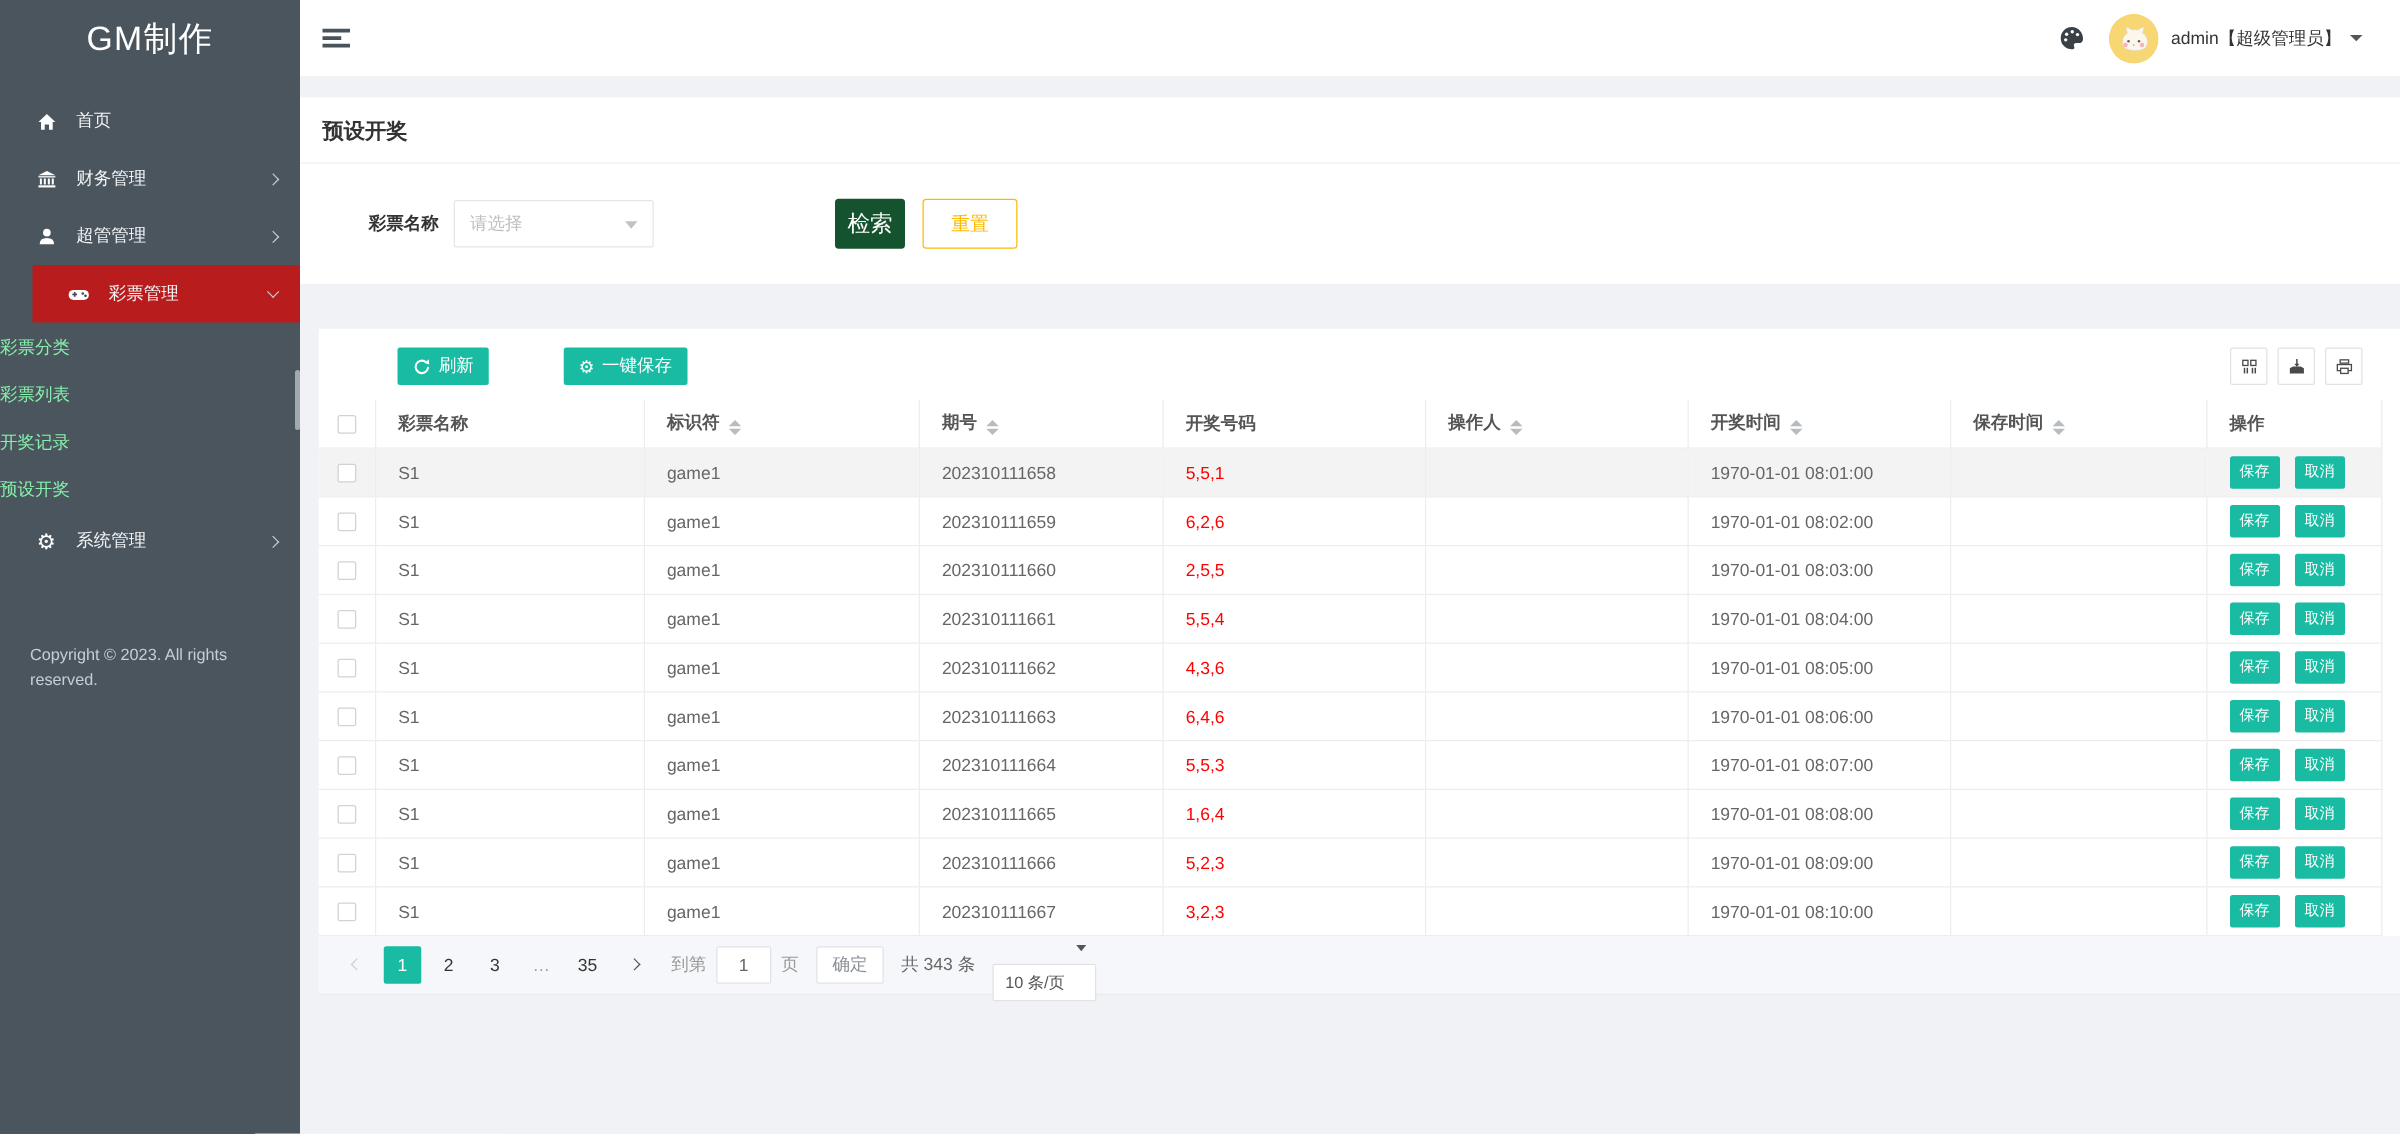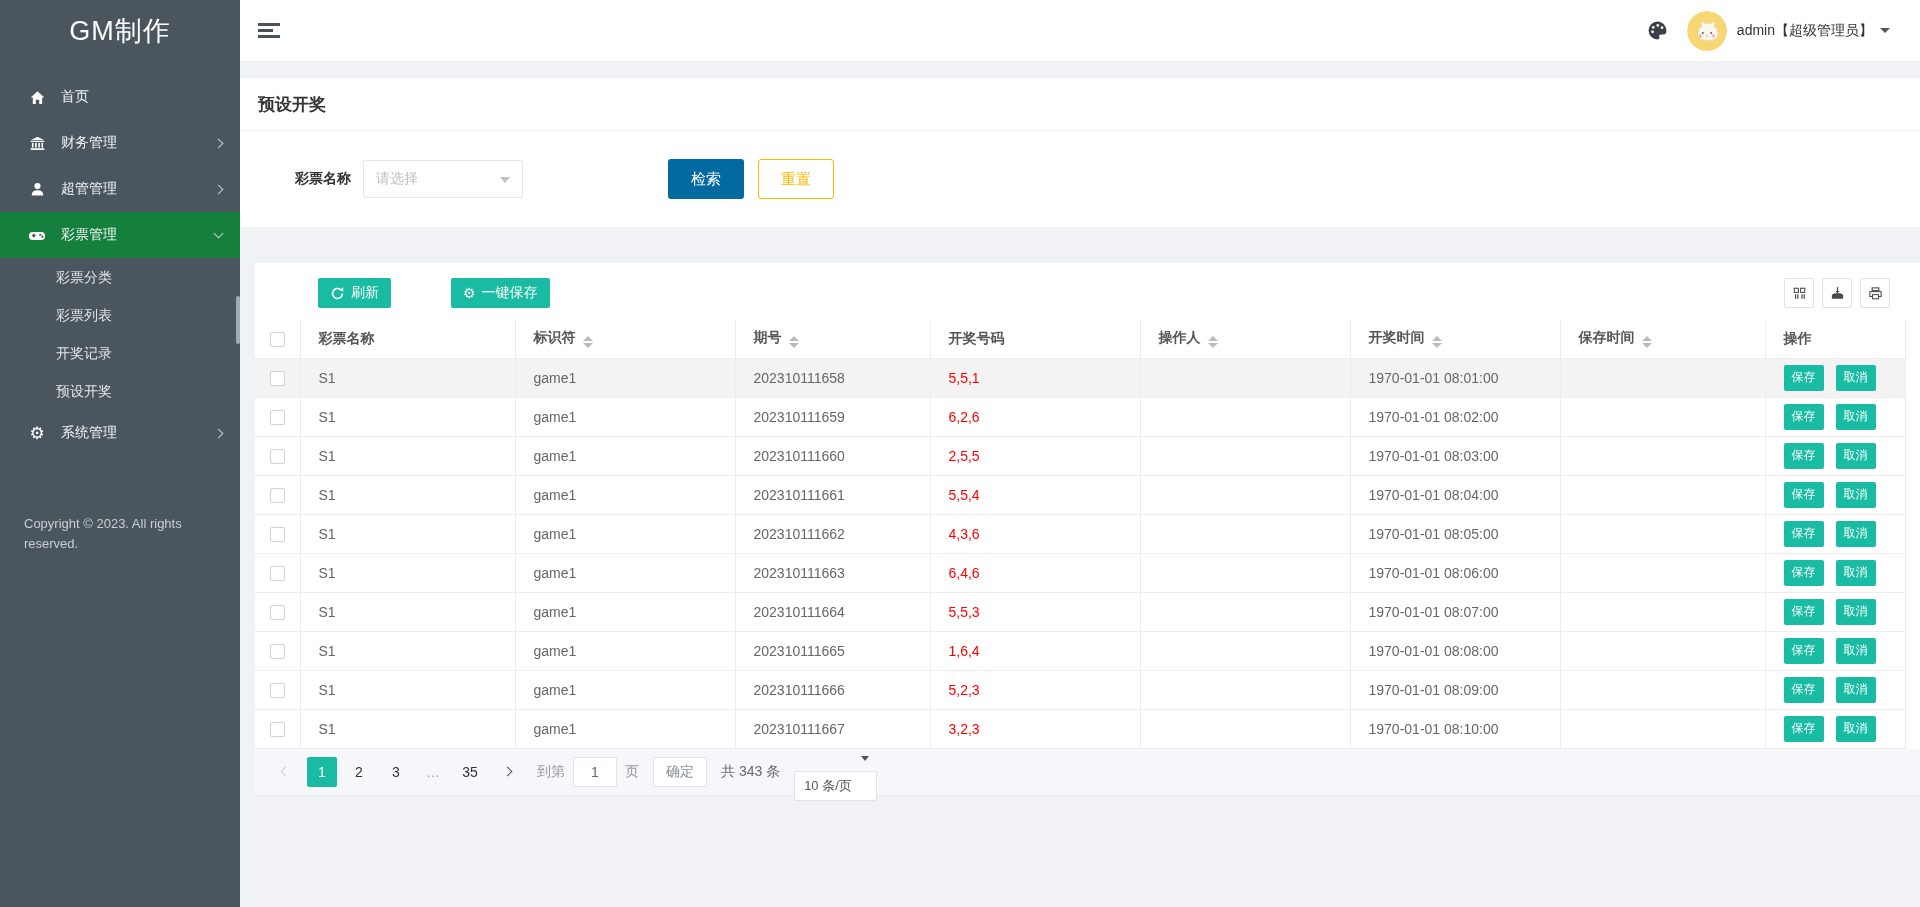--- a/index.html
+++ b/index.html
@@ -6,27 +6,27 @@
   html,body { width:1920px; height:907px; overflow:hidden;
     font-family:"Liberation Sans","DejaVu Sans",sans-serif; font-size:14px; color:#333; }
   body { display:flex; background:#F0F2F5; }
 
   
   .sidebar { position:relative; width:240px; height:907px; background:#4A555E; flex:0 0 240px; color:#fff; }
   .logo { height:62px; display:flex; align-items:center; justify-content:center;
           font-size:27px; font-weight:500; letter-spacing:1px; color:#fff; }
   .nav { margin-top:12px; }
   .nav-item { height:46px; display:flex; align-items:center; padding:0 18px 0 28px; cursor:pointer; color:#F2F4F5; }
-  .nav-item.active { background:#15803d; }
+  .nav-item.active { background:#b91c1c;margin-left:26px; }
   .nav-item .ni { width:18px; height:18px; margin-right:15px; display:flex; align-items:center; justify-content:center; }
   .nav-item .lbl { flex:1; font-size:14px; }
   .chev { width:7px; height:7px; border-right:1.6px solid #C7CCD1; border-bottom:1.6px solid #C7CCD1; }
   .chev.r { transform:rotate(-45deg); }
   .chev.d { transform:rotate(45deg); margin-top:-3px; }
-  .submenu .sub-item { height:38px; line-height:38px; padding-left:56px; font-size:14px; color:#e5e5e5; cursor:pointer; }
+  .submenu .sub-item { height:38px; line-height:38px; font-size:14px; color:#86efac; cursor:pointer; }
   .copyright { margin-top:58px; padding:0 24px; font-size:13px; line-height:20px; color:#C9CED3; }
   .side-scroll { position:absolute; right:0; top:296px; width:4px; height:48px; background:#A2AAB1; border-radius:2px; }
   .gear-glyph { font-size:17px; line-height:1; color:#fff; }
 
   
   .main { flex:1; display:flex; flex-direction:column; height:907px; overflow:hidden; }
   .topbar { height:62px; background:#fff; border-bottom:1px solid #EDEFF2; display:flex; align-items:center;
             justify-content:space-between; padding:0 30px 0 18px; flex:0 0 62px; }
   .burger { width:22px; cursor:pointer; }
   .burger div { height:2.5px; background:#4A525A; margin:3.5px 0; }
@@ -44,21 +44,21 @@
   .page-title-row { height:53px; display:flex; align-items:center; padding-left:18px;
                     border-bottom:1px solid #F0F0F0; font-size:17px; font-weight:600; color:#333; }
   .filter-row { height:96px; display:flex; align-items:center; padding-left:55px; }
   .filter-label { font-weight:600; color:#333; margin-right:12px; }
   .select-box { position:relative; width:160px; height:38px; border:1px solid #E6E6E6; border-radius:2px;
                 background:#fff; display:flex; align-items:center; padding:0 30px 0 12px; color:#BFBFBF; cursor:pointer; }
   .select-box .sel-caret { position:absolute; right:12px; top:16px; width:0; height:0;
                 border-left:5px solid transparent; border-right:5px solid transparent; border-top:6px solid #C2C2C2; }
   .btn { display:inline-flex; align-items:center; justify-content:center; border:none; border-radius:3px;
          cursor:pointer; font-family:inherit; }
-  .btn-search { width:76px; height:40px; background:#0369a1; color:#fff; font-size:15px; margin-left:145px; }
+  .btn-search { width:56px; height:40px; background:#14532d; color:#fff; font-size:18px; margin-left:145px; }
   .btn-reset  { width:76px; height:40px; background:#fff; border:1px solid #FFB800; color:#FFB800; font-size:15px; margin-left:14px; }
 
   
   .card { background:#fff; margin:36px 0 0 15px; height:532px; }
   .card-toolbar { padding:15px 30px 0 15px; display:flex; align-items:flex-start; }
   .btn-teal { height:30px; background:#19BCA3; color:#fff; font-size:14px; padding:0 12px; border-radius:2px; margin-right:12px;margin-left:48px; }
   .btn-teal .bi { margin-right:6px; display:inline-flex; align-items:center; }
   .tb-spacer { flex:1; }
   .icon-btn { width:30px; height:30px; border:1px solid #E2E2E6; border-radius:2px; background:#fff;
               display:inline-flex; align-items:center; justify-content:center; margin-left:8px; cursor:pointer; }

